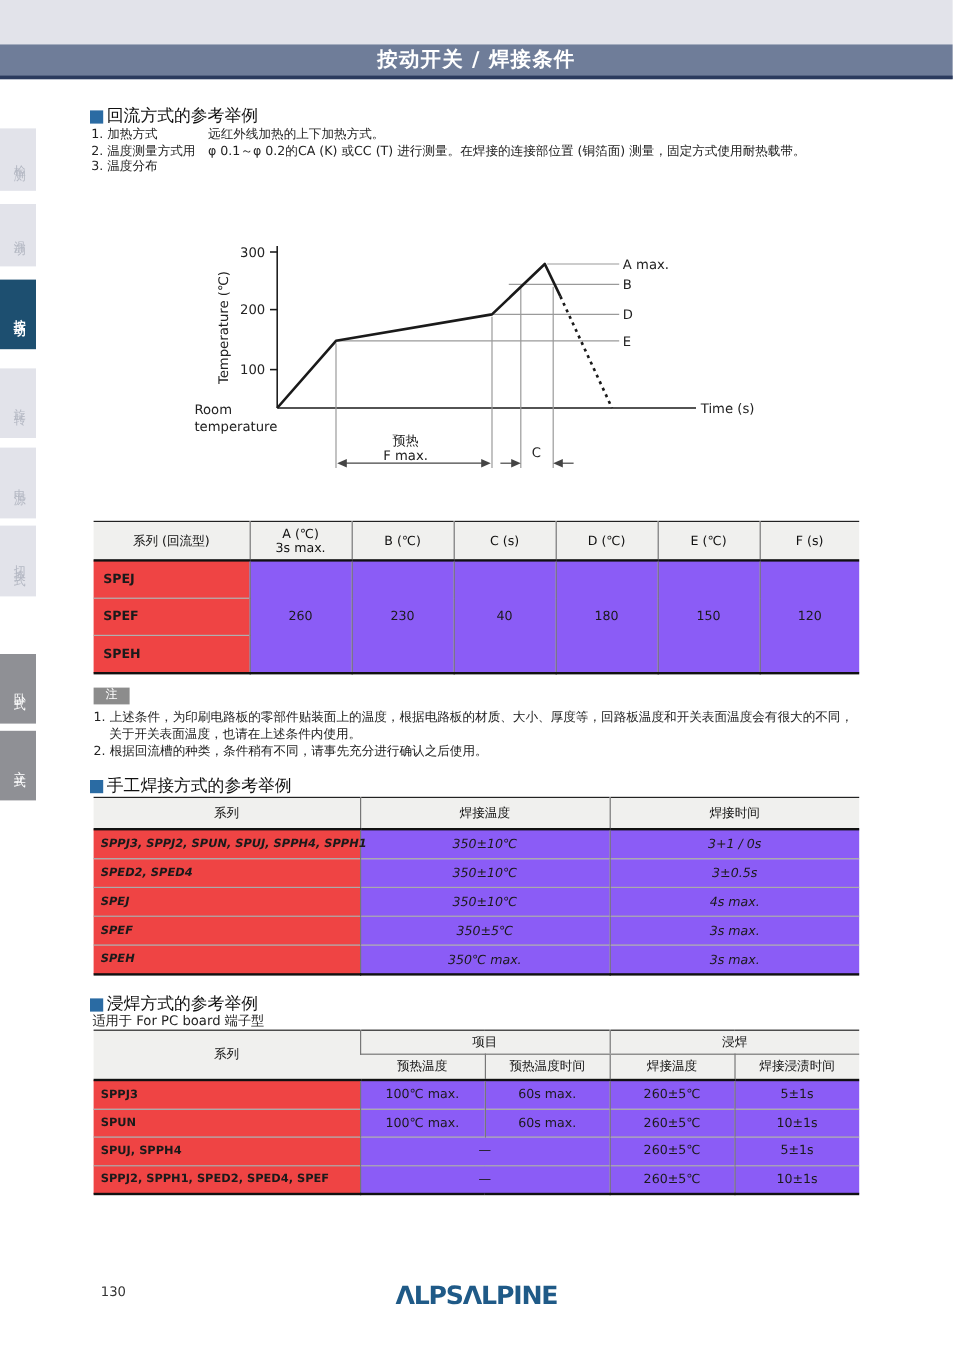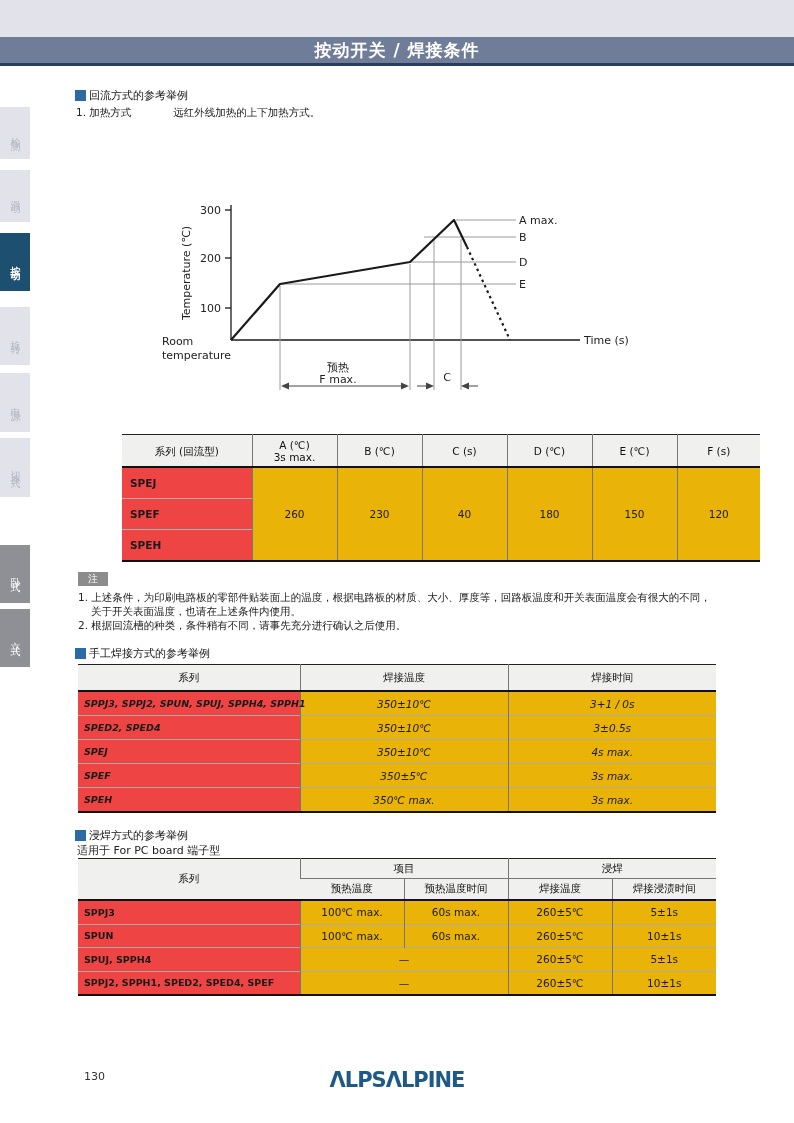--- a/index.html
+++ b/index.html
@@ -17,50 +17,50 @@
   }
   
   .side-tab{
     position:absolute;left:0;width:30px;background:#e2e3ea;color:#b4b8c3;
     font-size:10px;display:flex;align-items:center;justify-content:center;
     writing-mode:vertical-rl;text-orientation:upright;letter-spacing:4px;
   }
   .side-tab.active{background:#1d4f70;color:#ffffff;font-weight:bold;}
   .side-tab.gray{background:#8f9095;color:#ffffff;}
   
-  .sec-title{position:absolute;left:75px;font-size:11px;color:#111;display:flex;align-items:center;}
+  .sec-title{position:absolute;left:75px;font-size:14px;color:#111;display:flex;align-items:center;}
   .sq{width:11px;height:11px;background:#2a6ba3;margin-right:3px;flex:0 0 auto;}
   .subtitle{position:absolute;left:77px;font-size:11px;color:#222;}
   
   #intro{position:absolute;left:76px;top:106px;width:700px;font-size:10.5px;line-height:13.5px;color:#222;}
   .intro-line{white-space:pre;}
   
   #chart{position:absolute;left:150px;top:165px;}
   #chart text{font-size:11px;fill:#222;}
   #chart .axis{stroke:#1a1a1a;stroke-width:1.3;}
   #chart .ref{stroke:#9a9a9a;stroke-width:1;}
   #chart .profile{fill:none;stroke:#1a1a1a;stroke-width:2.2;stroke-linejoin:round;}
   #chart .dotted{stroke-dasharray:2.5 3.5;}
   #chart .dim{stroke:#444;stroke-width:1;}
   #chart .dimhead{fill:#444;stroke:none;}
   
   table{border-collapse:collapse;table-layout:fixed;position:absolute;background:#fff;}
-  #t1{left:78px;top:434px;width:638px;font-size:10.5px;border-top:1px solid #222;border-bottom:2px solid #111;margin-left:44px;}
+  #t1{left:78px;top:434px;width:638px;font-size:10.5px;border-top:1px solid #222;border-bottom:2px solid #111;}
   #t2{left:78px;top:664px;width:638px;font-size:10.5px;border-top:1px solid #222;border-bottom:2px solid #111;}
   #t3{left:78px;top:858px;width:638px;font-size:10.5px;border-top:1px solid #222;border-bottom:2px solid #111;}
   th{background:#f0f0ee;font-weight:normal;font-size:10.5px;text-align:center;color:#111;}
   #t1 thead th{border-bottom:2px solid #111;height:29px;white-space:pre-line;line-height:12px;}
   #t2 thead th{border-bottom:2px solid #111;height:23px;}
   #t3 .grp{height:17px;border-bottom:1px solid #777;}
   #t3 .sub{height:18px;border-bottom:2px solid #111;margin-top:48px;}
   #t3 th.col0{border-bottom:2px solid #111;}
   td{vertical-align:middle;}
   td.series{background:#ef4444;font-weight:bold;text-align:left;padding-left:8px;font-size:10.5px;white-space:nowrap;}
   #t2 td.series,#t3 td.series{font-size:9.5px;padding-left:6px;}
-  td.val{text-align:center;background:#eab308;}
+  td.val{text-align:center;background:#8b5cf6;}
   th + th, td + td, tr > .vline{border-left:1px solid #777;}
   #t1 tbody td.series{height:28px;}
   #t1 tbody tr + tr td.series{border-top:1px solid #b0b0b0;}
   #t2 tbody td{height:21px;font-style:italic;}
   #t2 tbody tr + tr td{border-top:1px solid #aaa;}
   #t3 tbody td{height:20.5px;}
   #t3 tbody tr + tr td{border-top:1px solid #aaa;}
   
   #notes{position:absolute;left:78px;top:567px;width:655px;}
   .note-badge{display:inline-block;width:30px;height:14px;background:#8c8c8c;color:#fff;
@@ -90,20 +90,22 @@
     <div class="side-tab gray" style="top: 609px; height: 58px;">立式</div>
   </div>
 
 <div class="sec-title" style="top:88px;">
   <span class="sq"></span>
   <span>回流方式的参考举例</span>
 </div>
 
 <div id="intro">
     <div class="intro-line">1. 加热方式　　　　远红外线加热的上下加热方式。</div>
+    <div class="intro-line">2. 温度测量方式用　φ 0.1～φ 0.2的CA (K) 或CC (T) 进行测量。在焊接的连接部位置 (铜箔面) 测量，固定方式使用耐热载带。</div>
+    <div class="intro-line">3. 温度分布</div>
   </div>
 
 <svg id="chart" width="515" height="240" viewBox="150 165 515 240">
 
   <line x1="231" y1="205" x2="231" y2="340" class="axis"></line>
   <line x1="231" y1="340" x2="580" y2="340" class="axis"></line>
   <line x1="225" y1="210" x2="231" y2="210" class="axis"></line>
   <line x1="225" y1="258" x2="231" y2="258" class="axis"></line>
   <line x1="225" y1="308" x2="231" y2="308" class="axis"></line>
   <text x="221" y="214" text-anchor="end">300</text>

